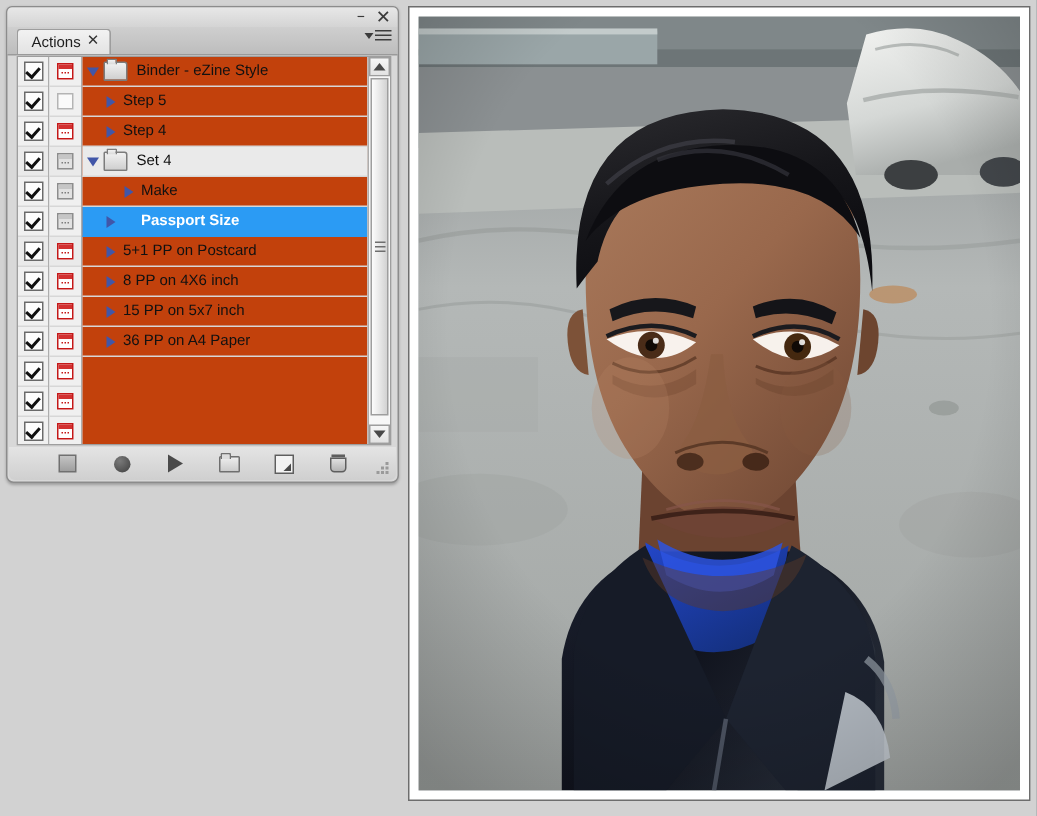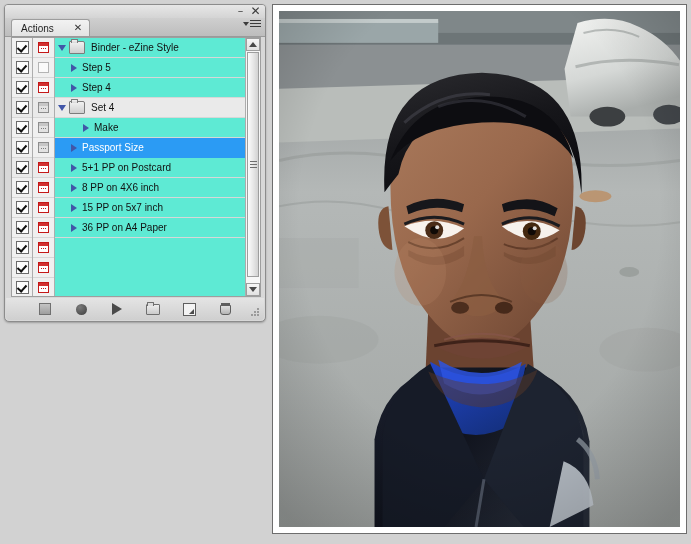--- a/index.html
+++ b/index.html
@@ -63,21 +63,21 @@
     left: 6px;
     top: 1px;
     height: 17px;
     padding: 0 7px 0 9px;
     background: linear-gradient(#f2f2f2, #e3e3e3);
     border: 1px solid #9d9d9d;
     border-bottom: none;
     border-radius: 3px 3px 0 0;
     display: flex;
     align-items: center;
-    gap: 20px;
+    gap: 4px;
     box-sizing: border-box;
   }
   .tab-label {
     font-size: 10px;
     color: #1e1e1e;
     white-space: nowrap;
   }
   .tab-close {
     font-size: 10px;
     color: #333;
@@ -111,21 +111,21 @@
     width: 250px;
     height: 260px;
     background: #ffffff;
     border: 1px solid #9e9e9e;
     box-sizing: border-box;
     display: flex;
     overflow: hidden;
   }
   .col-check { width: 20px; flex: none; background: #f0f0f0; border-right: 1px solid #adadad; }
   .col-dlg   { width: 21px; flex: none; background: #f0f0f0; border-right: 1px solid #adadad; }
-  .col-names { flex: 1 1 auto; background: #5eead4; }
+  .col-names { flex: 1 1 auto; background: #c2410c; }
   .col-scroll{ width: 14px; flex: none; background: #f3f3f3; border-left: 1px solid #adadad; position: relative; }
 
   .cell {
     height: 20px;
     box-sizing: border-box;
     display: flex;
     align-items: center;
     justify-content: center;
     border-bottom: 1px solid #d7d7d7;
   }
@@ -233,21 +233,21 @@
   }
 
   .rowlabel {
     font-size: 10px;
     color: #111;
     white-space: nowrap;
     overflow: hidden;
     text-overflow: ellipsis;
     padding-left: 3px;
   }
-  .namerow.selected .rowlabel { color: #ffffff; font-weight: normal; }
+  .namerow.selected .rowlabel { color: #ffffff; font-weight: bold; margin-left: 12px; }
 
   .ind-0 { padding-left: 2px; }
   .ind-1 { padding-left: 14px; }
   .ind-2 { padding-left: 26px; }
 
   
   .sb-arrow {
     position: absolute;
     left: 0; width: 14px; height: 13px;
     background: linear-gradient(#f6f6f6, #e2e2e2);

